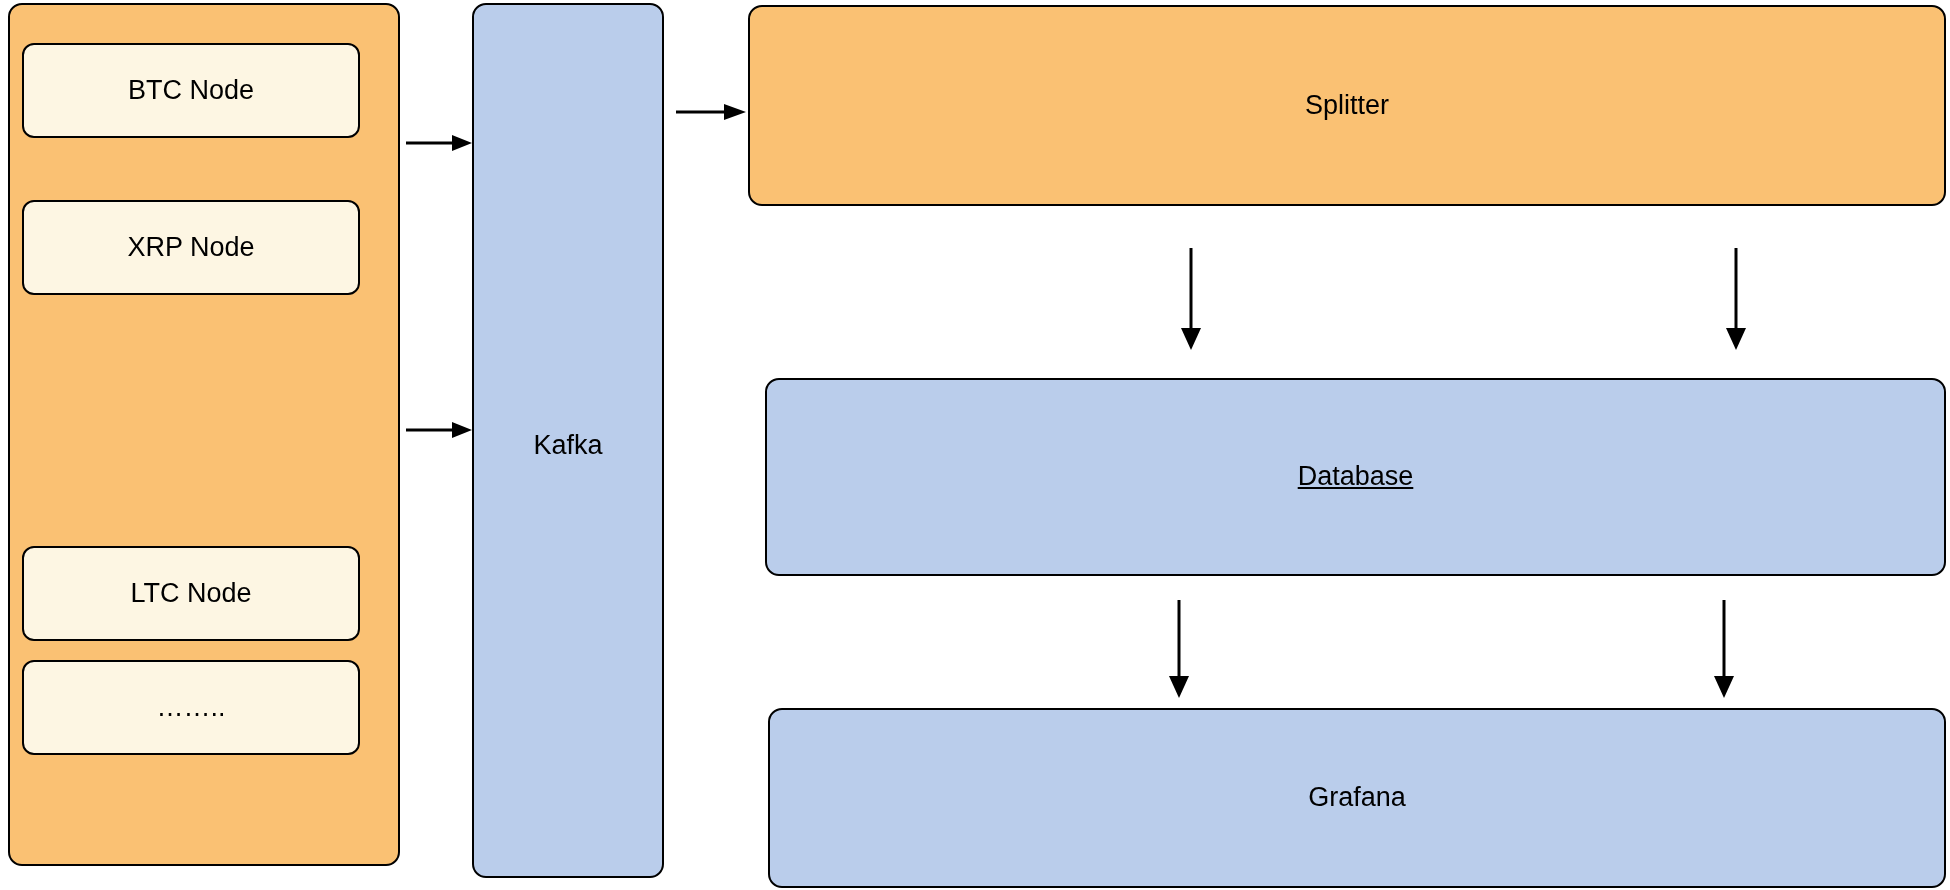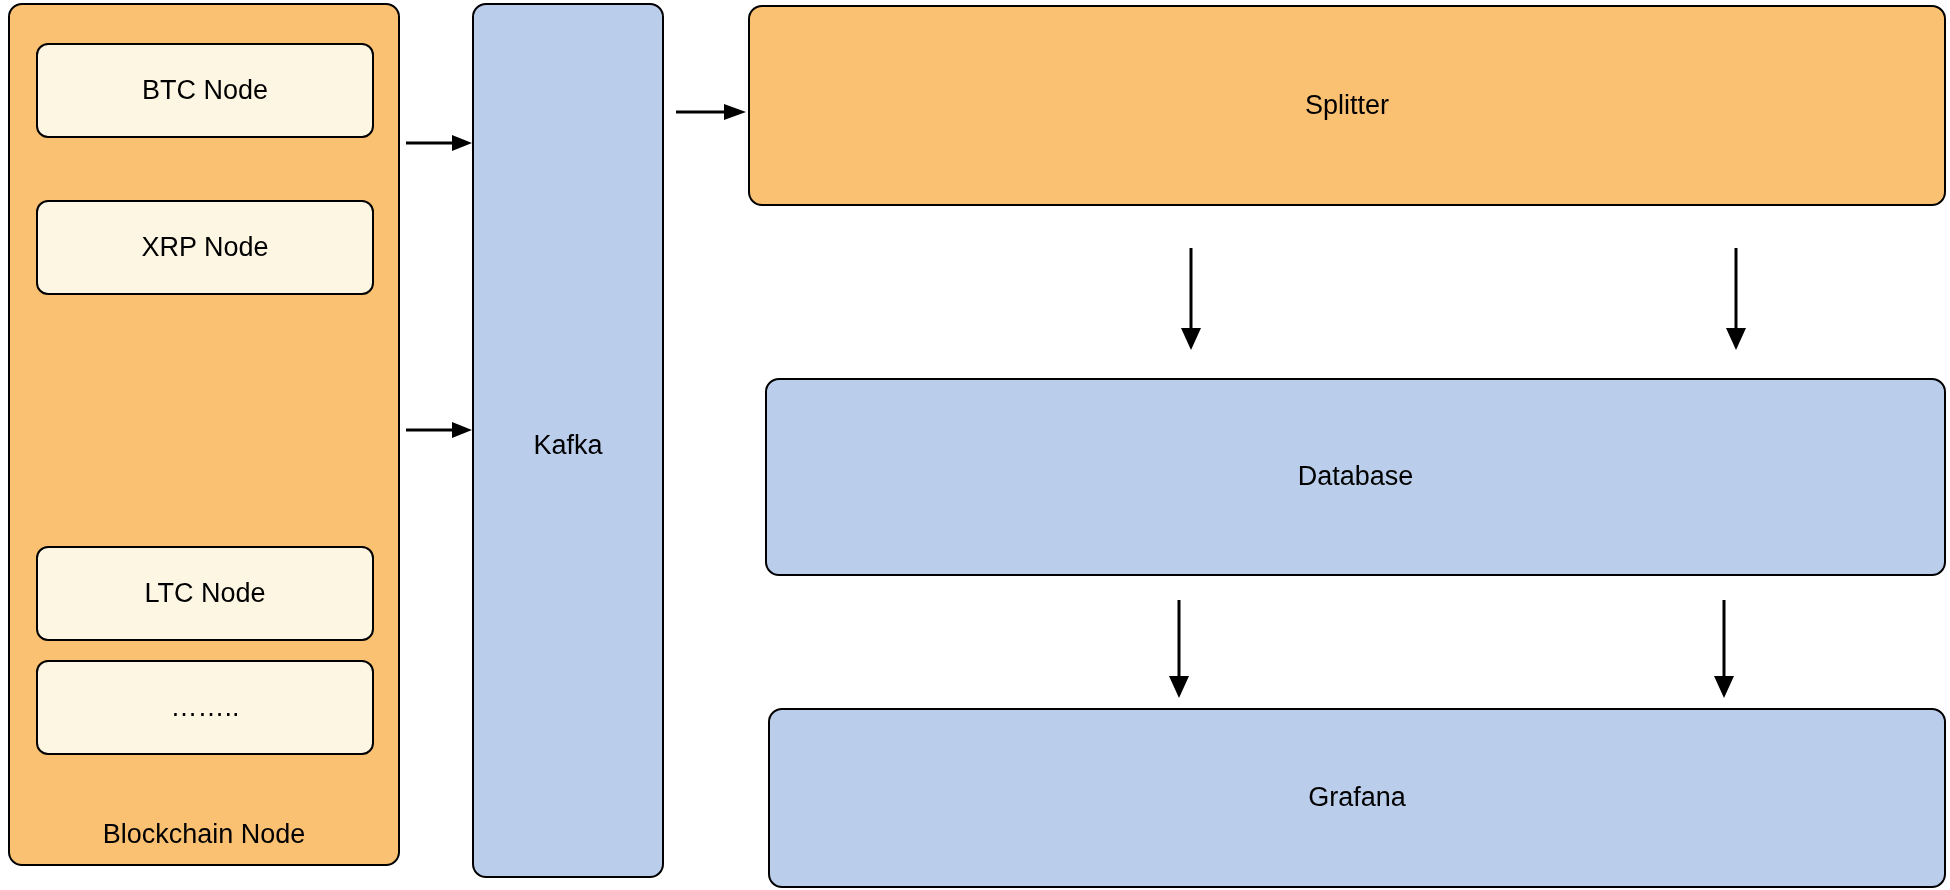--- a/index.html
+++ b/index.html
@@ -41,21 +41,21 @@
   
   #blockchain-group {
     left: 8px;
     top: 3px;
     width: 392px;
     height: 863px;
     display: block;
   }
   .node-chip {
     position: absolute;
-    left: 26px;
+    left: 12px;
     width: 338px;
     height: 95px;
     font-size: 27px;
   }
   #group-caption {
     position: absolute;
     left: 0;
     right: 0;
     bottom: 14px;
     text-align: center;
@@ -81,20 +81,21 @@
     width: 1198px;
     height: 201px;
     font-size: 27px;
   }
   #database-box {
     left: 765px;
     top: 378px;
     width: 1181px;
     height: 198px;
     font-size: 27px;
+    text-decoration: underline;
   }
   #grafana-box {
     left: 768px;
     top: 708px;
     width: 1178px;
     height: 180px;
     font-size: 27px;
   }
 
   
@@ -122,21 +123,20 @@
 
 
     <div class="box rounded-s fill-cream node-chip" style="top:505px;margin-top:36px;">
       <span>LTC Node</span>
     </div>
 
     <div class="box rounded-s fill-cream node-chip" style="top:655px;">
       <span>……..</span>
     </div>
 
-    <div id="group-caption">Blockchain Node</div>
   </div>
 
   <div class="box rounded fill-orange" id="splitter-box">
     <span>Splitter</span>
   </div>
 
   <div class="box rounded fill-blue" id="kafka-box">
     <span>Kafka</span>
   </div>
 

